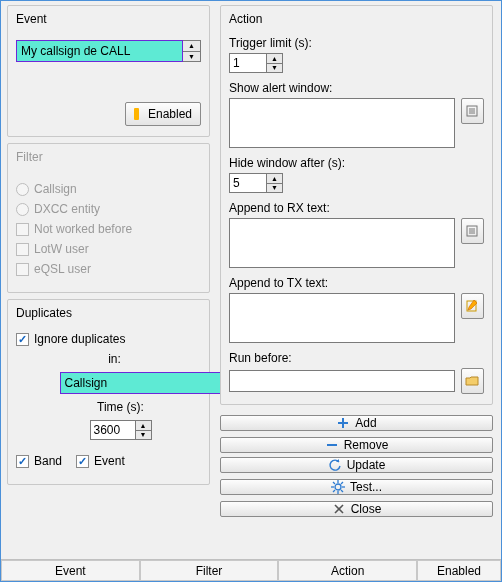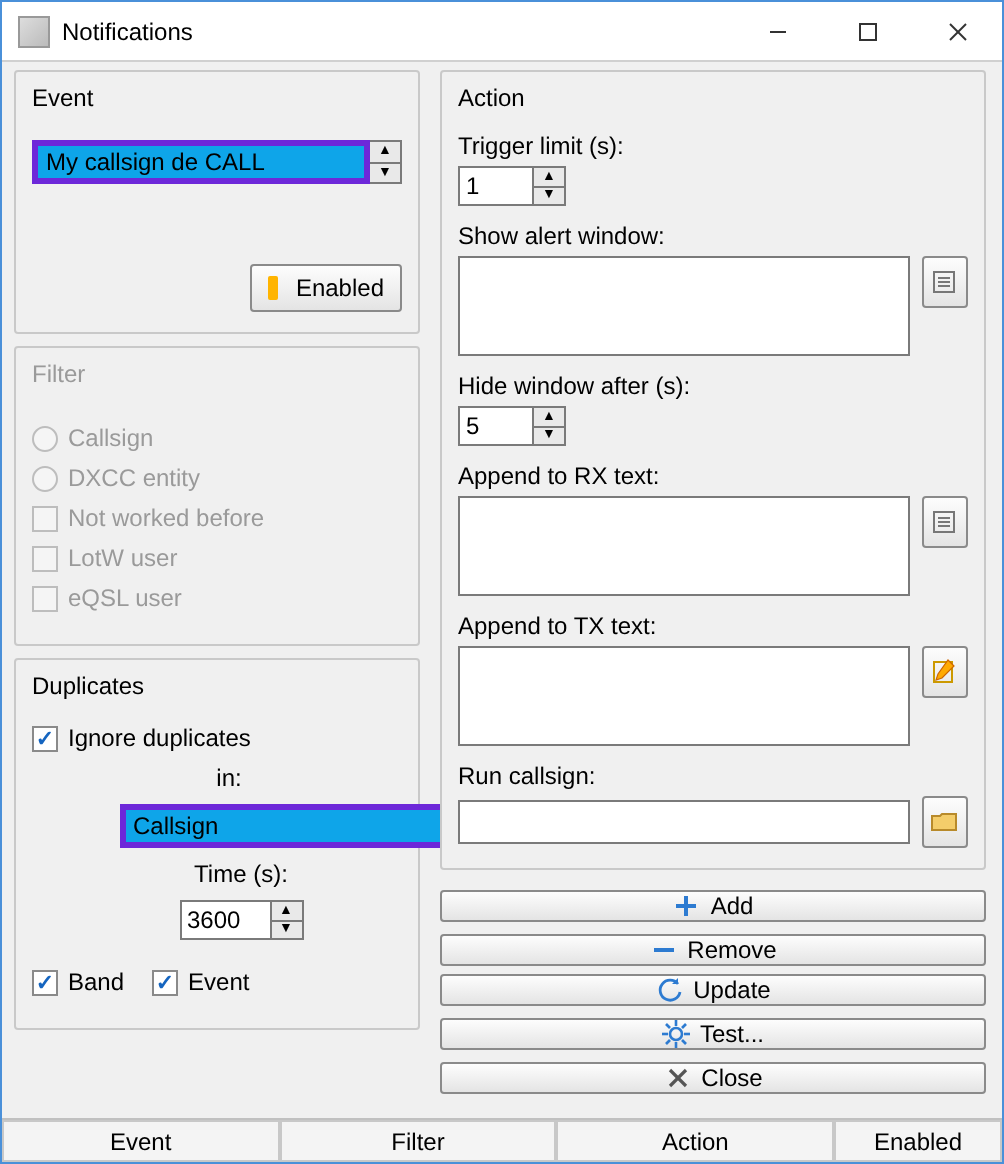--- a/index.html
+++ b/index.html
@@ -9,21 +9,21 @@
   .titlebar .app-icon { width: 16px; height: 16px; background: linear-gradient(135deg,#ddd,#bbb); border: 1px solid #999; margin-right: 6px; }
   .titlebar .title { flex: 1; }
   .win-btn { width: 45px; height: 29px; display: flex; align-items: center; justify-content: center; color:#333; }
   .content { flex: 1; display: flex; overflow: hidden; }
   .col-left { width: 215px; padding: 4px 6px 0 6px; display:flex; flex-direction:column; }
   .col-right { flex: 1; padding: 4px 8px 0 4px; display:flex; flex-direction:column; }
   .group { border: 1px solid #c9c9c9; border-radius: 2px; padding: 6px 8px 10px 8px; margin-bottom: 6px; background:#f0f0f0; }
   .group.disabled { color:#9a9a9a; }
   .group-title { margin: -4px 0 6px -2px; padding: 0 2px; background:#f0f0f0; display:inline-block; }
   .combo { display:flex; }
-  .combo input { flex:1; height:22px; border:3px solid #6d28d9; background:#0ea5e9; padding:0 4px; }
+  .combo input { flex:1; height:22px; border:1px solid #6d28d9; background:#5eead4; padding:0 4px; }
   .spin { width:18px; height:22px; border:1px solid #7a7a7a; border-left:none; display:flex; flex-direction:column; background:#e9e9e9; }
   .spin div { flex:1; display:flex; align-items:center; justify-content:center; font-size:7px; line-height:1; }
   .spin div:first-child { border-bottom:1px solid #7a7a7a; }
   .btn { height:24px; border:1px solid #8a8a8a; background:linear-gradient(#fdfdfd,#e4e4e4); border-radius:2px; display:inline-flex; align-items:center; justify-content:center; padding:0 8px; gap:5px; min-width:70px; }
   .btn-small { min-width:0; width:26px; height:26px; padding:0; }
   .btn.toggle-on::before { content:""; width:5px; height:12px; background:#ffb400; border-radius:1px; margin-right:4px; }
   .radio-row, .check-row { display:flex; align-items:center; gap:5px; margin:6px 0; }
   .radio, .check { width:13px; height:13px; border:1px solid #8a8a8a; background:#fff; }
   .radio { border-radius:50%; }
   .group.disabled .radio, .group.disabled .check { border-color:#bdbdbd; background:#f5f5f5; }
@@ -42,40 +42,20 @@
   .statusbar div { border:1px solid #c8c8c8; background:#f4f4f4; display:flex; align-items:center; justify-content:center; }
   .ic { width:14px; height:14px; display:inline-block; }
   .dup-line { display:flex; align-items:center; gap:6px; margin:6px 0 4px 12px;flex-direction:column; }
   svg { display:block; }
 </style>
 </head>
 <body>
 
 <div class="window">
 
-  <div class="titlebar">
-    <div class="app-icon"></div>
-    <div class="title">Notifications</div>
-    <div class="win-btn">
-      <svg class="ic" viewBox="0 0 14 14">
-          <line x1="3" y1="7" x2="11" y2="7" stroke="#333" stroke-width="1"></line>
-        </svg>
-    </div>
-    <div class="win-btn">
-      <svg class="ic" viewBox="0 0 14 14">
-          <rect x="3" y="3" width="8" height="8" fill="none" stroke="#333" stroke-width="1"></rect>
-        </svg>
-    </div>
-    <div class="win-btn win-close">
-      <svg class="ic" viewBox="0 0 14 14">
-          <line x1="3" y1="3" x2="11" y2="11" stroke="#333" stroke-width="1"></line>
-          <line x1="11" y1="3" x2="3" y2="11" stroke="#333" stroke-width="1"></line>
-        </svg>
-    </div>
-  </div>
 
   <div class="content">
 
     <div class="col-left">
 
       <div class="group">
         <span class="group-title">Event</span>
         <div class="combo" style="margin-top:8px;">
           <input value="My callsign de CALL" style="">
           <div class="spin">
@@ -207,21 +187,21 @@
         <div class="rowflex">
           <textarea class="textarea" style=""></textarea>
           <div class="btn btn-small">
             <svg class="ic" viewBox="0 0 14 14">
                 <rect x="2" y="2" width="9" height="10" fill="none" stroke="#c90"></rect>
                 <path d="M9 1 L12 4 L6 10 L3 11 L4 8 Z" fill="#fa0" stroke="#c60" stroke-width="0.6"></path>
               </svg>
           </div>
         </div>
 
-        <label class="fld" style="margin-top:8px;">Run callsign:</label>
+        <label class="fld" style="margin-top:8px;">Run before:</label>
         <div class="rowflex" style="align-items:center;">
           <input class="input-line" style="">
           <div class="btn btn-small">
             <svg class="ic" viewBox="0 0 14 14">
                 <path d="M1 4 L5 4 L6 3 L13 3 L13 11 L1 11 Z" fill="#f4cd6a" stroke="#b88a2a"></path>
               </svg>
           </div>
         </div>
       </div>
 

